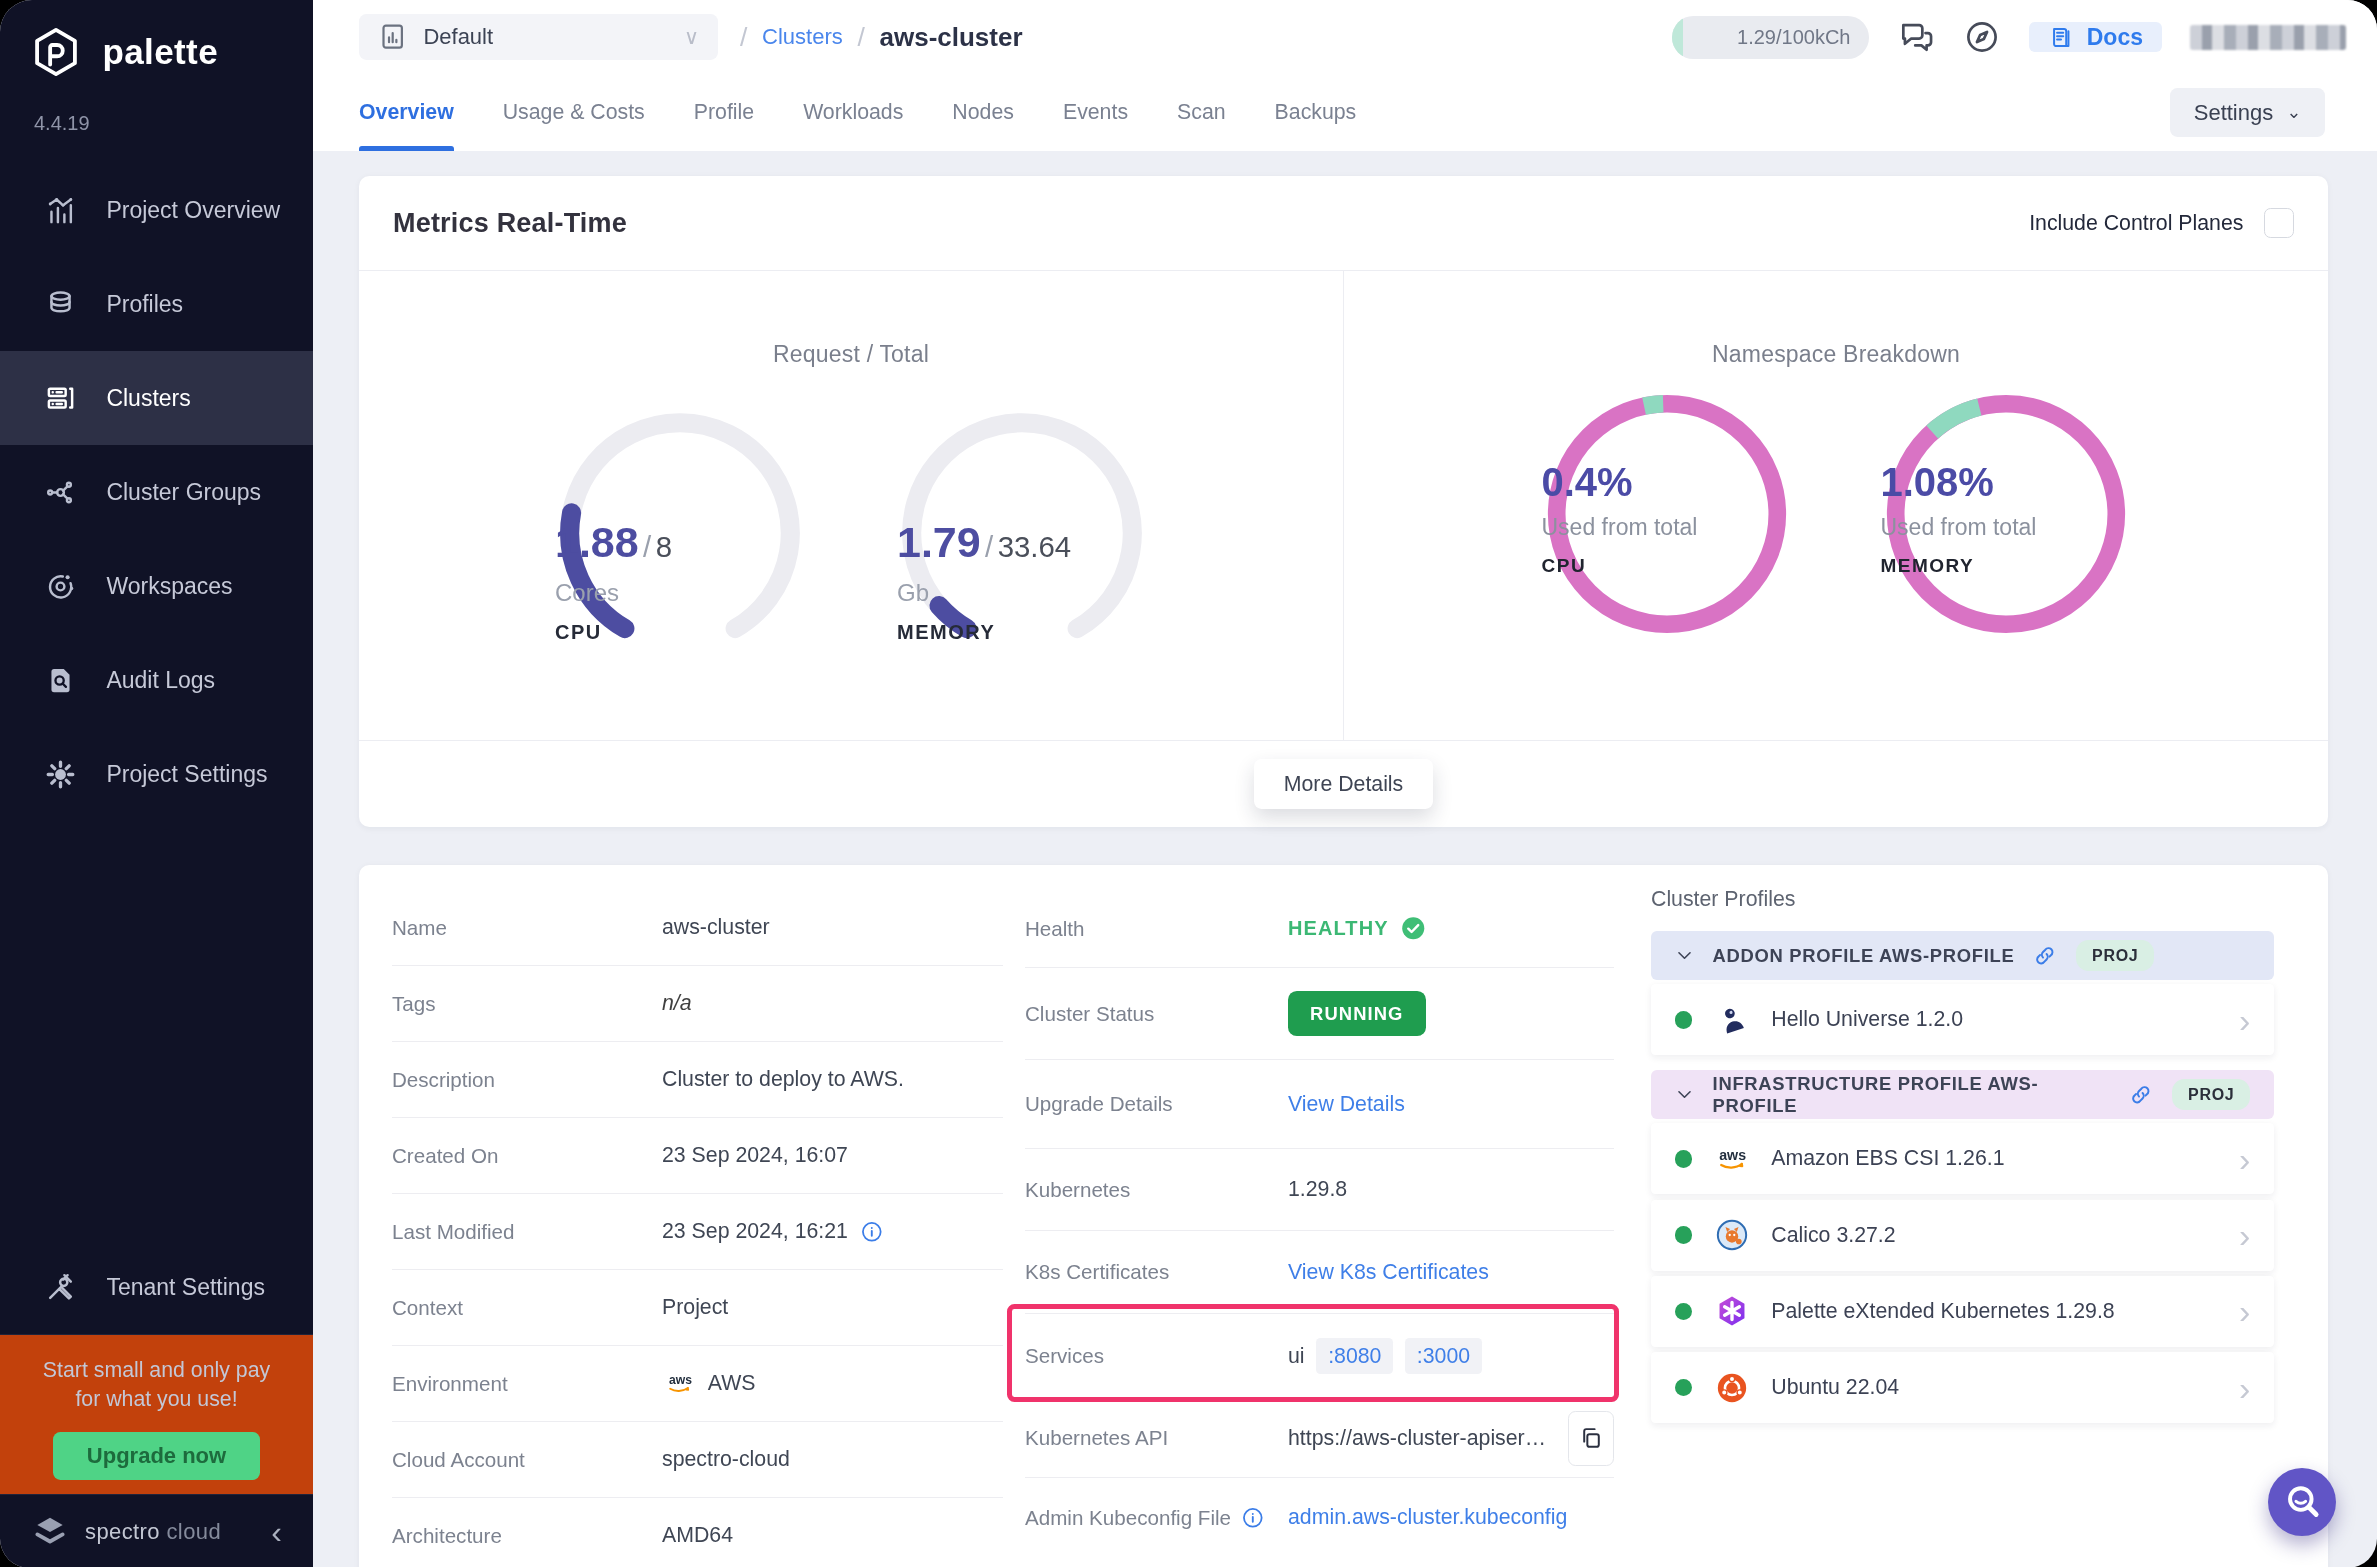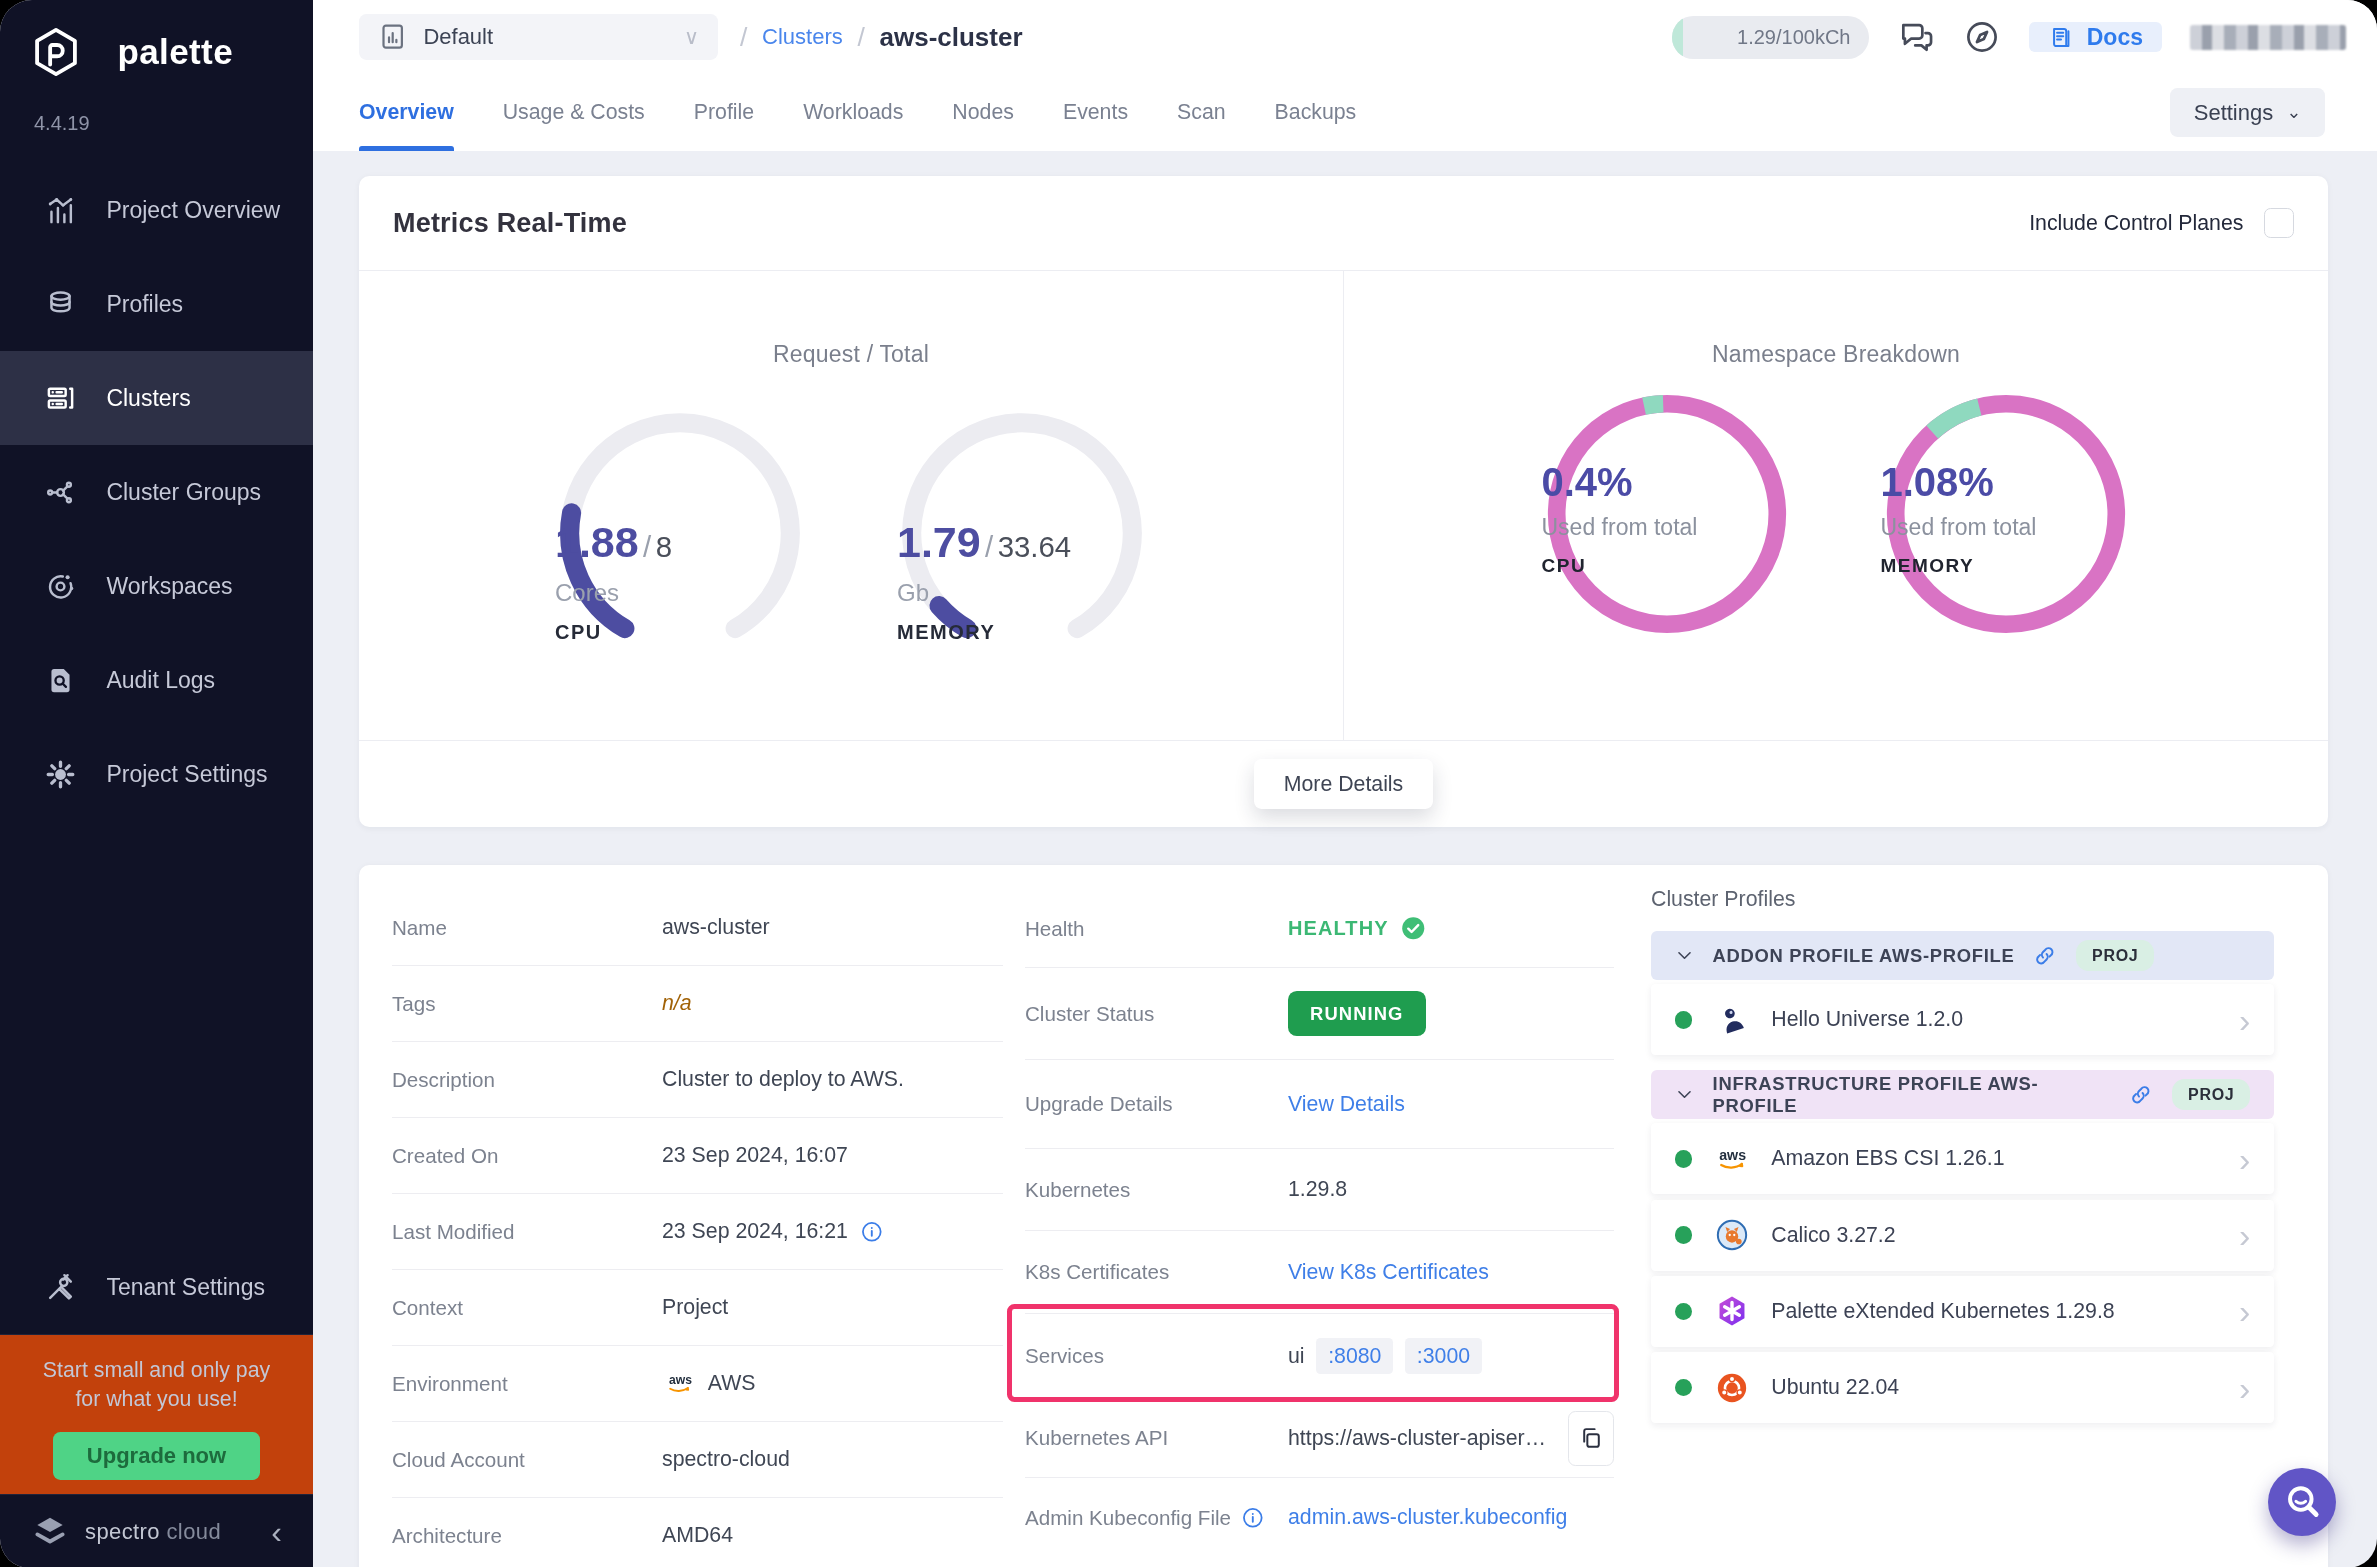--- a/index.html
+++ b/index.html
@@ -4,21 +4,21 @@
 <style>
   html,body{margin:0;padding:0;background:#000;}
   .app{position:relative;width:2377px;height:1568px;background:#edeff5;overflow:hidden;
        border-radius:32px 29.4px 29.4px 29.4px;font-family:"Liberation Sans","DejaVu Sans",sans-serif;
        -webkit-font-smoothing:antialiased;}
   svg{display:block}
   .ic{fill:none;stroke-linecap:round;stroke-linejoin:round;}
 
   
   .sidebar{position:absolute;left:0;top:0;width:313px;height:1568px;background:#101226;}
-  .brand{position:absolute;left:29.4px;top:25px;display:flex;align-items:center;gap:34px;}
+  .brand{position:absolute;left:29.4px;top:25px;display:flex;align-items:center;gap:19px;}
   .brand-name{color:#fff;font-size:35px;font-weight:700;letter-spacing:0.4px;}
   .version{position:absolute;left:34px;top:112px;color:#8f94a8;font-size:20px;}
   .nav{position:absolute;left:0;top:163px;width:100%;text-align:right;}
   .nav-item{height:94px;display:flex;align-items:center;gap:29.4px;padding-left:43px;color:#c6c9d8;font-size:23px;cursor:pointer;}
   .nav-item.active{background:#2d3046;color:#fff;}
   .nav-ic{width:34px;display:flex;justify-content:center;}
   .nav-ic svg{stroke:#b9becf;stroke-width:1.9;}
   .tenant{position:absolute;left:0;top:1241px;width:100%;height:93px;display:flex;align-items:center;gap:29.4px;padding-left:43px;color:#c6c9d8;font-size:23px;cursor:pointer;}
   .upsell{position:absolute;left:0;top:1334px;width:100%;height:159px;background:#c2410c;border-top:0.7px solid #20233a;text-align:center;}
   .upsell-text{margin-top:20.6px;color:#c3c7d6;font-size:21.3px;line-height:29.4px;}
@@ -84,21 +84,21 @@
   
   .details-card{position:absolute;left:46px;right:49px;top:714px;height:891px;display:flex;padding:0 33px;box-sizing:border-box;}
   .dcol1{width:611px;padding-top:25px;}
   .dcol2{width:589px;margin-left:22px;padding-top:25px;position:relative;}
   .dcol3{margin-left:37px;flex:1;padding-top:22px;}
   .drow{height:75px;display:flex;align-items:center;border-bottom:0.7px solid #ededf1;}
   .srow{display:flex;align-items:center;border-bottom:0.7px solid #ededf1;}
   .dlabel{width:270px;font-size:20.6px;color:#7c828f;display:flex;align-items:center;gap:10.3px;flex:none;}
   .slabel{width:263px;}
   .dvalue{font-size:21.3px;color:#3f4654;display:flex;align-items:center;gap:11.8px;min-width:0;}
-  .muted-italic{color:#a16207;font-style:italic;}
+  .muted-italic{color:#404040;font-style:italic;}
   .blue-link{color:#3f7fe8;cursor:pointer;}
   .healthy{color:#3cb874;font-weight:700;letter-spacing:1.1px;font-size:20px;display:flex;align-items:center;gap:11.8px;}
   .running-pill{background:#1f9d4f;color:#fff;font-weight:700;font-size:18.4px;letter-spacing:1.1px;padding:11.8px 22px;border-radius:8.8px;}
   .port{background:#f1f2f6;color:#3f7fe8;font-size:21.3px;padding:5.9px 11.8px;border-radius:4.4px;cursor:pointer;}
   .api-url{max-width:294px;white-space:nowrap;overflow:hidden;text-overflow:ellipsis;display:inline-block;}
   .copy-btn{width:44px;height:53px;border:0.7px solid #e4e6eb;border-radius:7.4px;background:#fff;display:flex;align-items:center;justify-content:center;margin-left:7.4px;cursor:pointer;flex:none;}
   .svc-highlight{position:absolute;left:-18.4px;top:439px;width:602px;height:88px;border:5.2px solid var(--highlight-pink,#f0336b);border-radius:7.4px;pointer-events:none;}
   .profiles-title{font-size:21.3px;color:#5d6370;margin-bottom:19px;}
   .pgroup-head{width:623px;height:49px;border-radius:5.9px;display:flex;align-items:center;gap:19px;padding:0 23.6px;box-sizing:border-box;margin-bottom:4.4px;cursor:pointer;}
   .gh-blue{background:#e2e7f6;} .gh-purple{background:#f0e3f6;margin-top:14.7px;}

